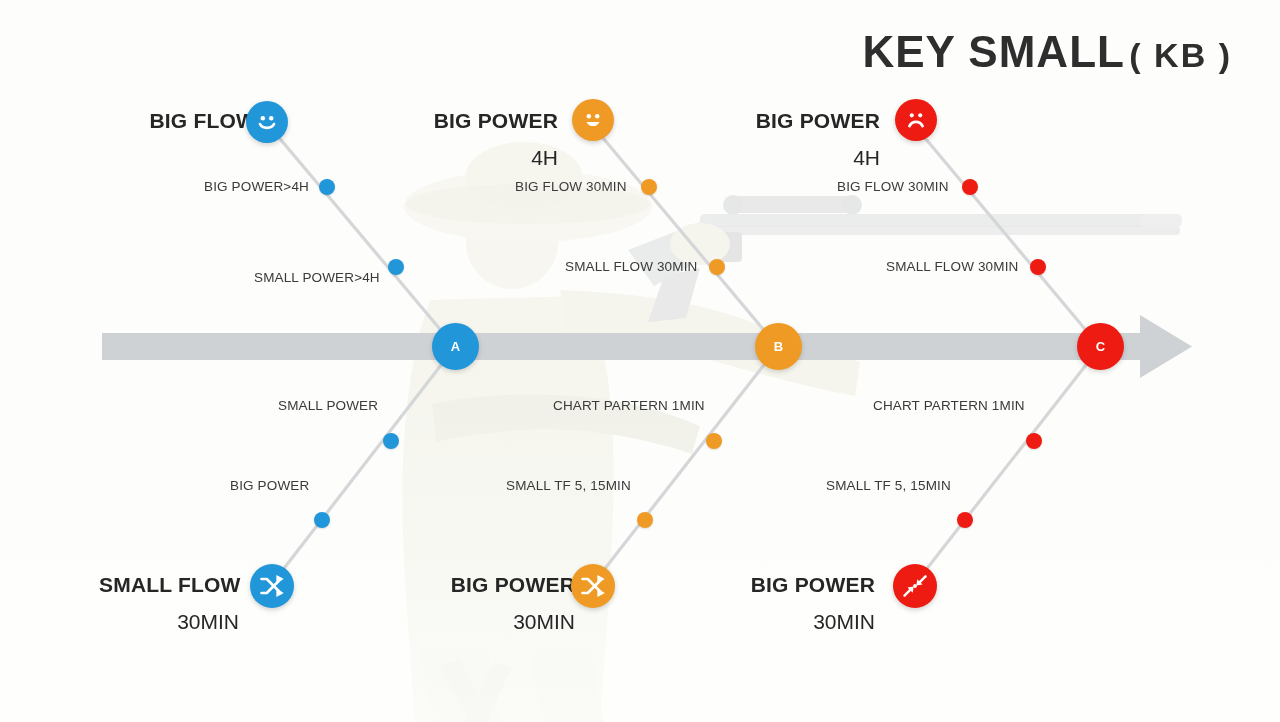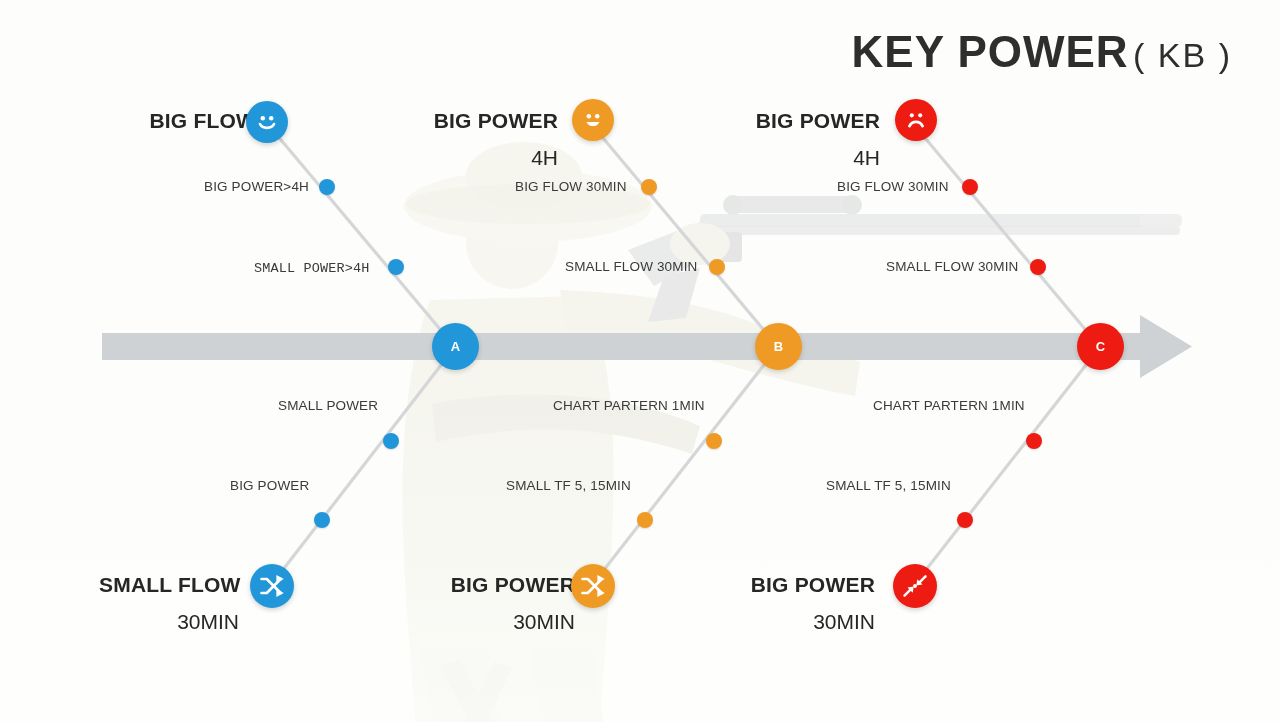--- a/index.html
+++ b/index.html
@@ -45,21 +45,21 @@
     line-height: 1.0;
   }
   .title-main {
     font-size: 44px;
     font-weight: bold;
     letter-spacing: 1px;
     white-space: nowrap;
   }
   .title-sub {
     font-size: 34px;
-    font-weight: normal;
+    font-weight: bold;
     letter-spacing: 2px;
     margin-top: 10px;
     white-space: nowrap;
   }
 
   
   .head-label {
     position: absolute;
     z-index: 6;
     color: #262626;
@@ -191,37 +191,37 @@
     <line x1="276" y1="134" x2="455" y2="347" stroke="#D4D6D8" stroke-width="3.2" stroke-linecap="round"></line>
     <line x1="598" y1="132" x2="778" y2="347" stroke="#D4D6D8" stroke-width="3.2" stroke-linecap="round"></line>
     <line x1="920" y1="132" x2="1100" y2="347" stroke="#D4D6D8" stroke-width="3.2" stroke-linecap="round"></line>
 
     <line x1="455" y1="347" x2="275" y2="580" stroke="#D4D6D8" stroke-width="3.2" stroke-linecap="round"></line>
     <line x1="778" y1="347" x2="596" y2="580" stroke="#D4D6D8" stroke-width="3.2" stroke-linecap="round"></line>
     <line x1="1100" y1="347" x2="918" y2="580" stroke="#D4D6D8" stroke-width="3.2" stroke-linecap="round"></line>
   </svg>
 
   <div class="title-block" style="right:48px; top:30px;">
-    <span class="title-main">KEY POWER</span>
+    <span class="title-main">KEY SMALL</span>
     <span class="title-sub">( KB )</span>
   </div>
 
   <div class="head-label" style="left:136px; top:110px; width:120px;">
     <span class="l1">BIG FLOW</span>
   </div>
   <div class="tip-icon" style="left:246px; top:101px; width:42px; height:42px; background:#2196D9;">
     <svg width="30" height="30" viewBox="0 0 32 32" aria-hidden="true">
       <circle cx="11.5" cy="12" r="2.4" fill="#fff"></circle>
       <circle cx="20.5" cy="12" r="2.4" fill="#fff"></circle>
       <path d="M8.5 18.2 C11 23.6, 21 23.6, 23.5 18.2" stroke="#fff" stroke-width="2.8" fill="none" stroke-linecap="round"></path>
     </svg>
   </div>
   <div class="rib-label" style="left:204px; top:179px;">BIG POWER&gt;4H</div>
   <div class="rib-dot" style="left:319px; top:179px; width:16px; height:16px; background:#2196D9;"></div>
-  <div class="rib-label" style="left:254px; top:261px;font-family:Liberation Mono, monospace;">SMALL POWER&gt;4H</div>
+  <div class="rib-label" style="left:254px; top:270px;">SMALL POWER&gt;4H</div>
   <div class="rib-dot" style="left:388px; top:259px; width:16px; height:16px; background:#2196D9;"></div>
 
   <div class="head-label" style="left:398px; top:110px; width:160px;">
     <span class="l1">BIG POWER</span>
     <span class="l2">4H</span>
   </div>
   <div class="tip-icon" style="left:572px; top:99px; width:42px; height:42px; background:#EE9A24;">
     <svg width="30" height="30" viewBox="0 0 32 32" aria-hidden="true">
       <circle cx="11.5" cy="12" r="2.4" fill="#fff"></circle>
       <circle cx="20.5" cy="12" r="2.4" fill="#fff"></circle>

